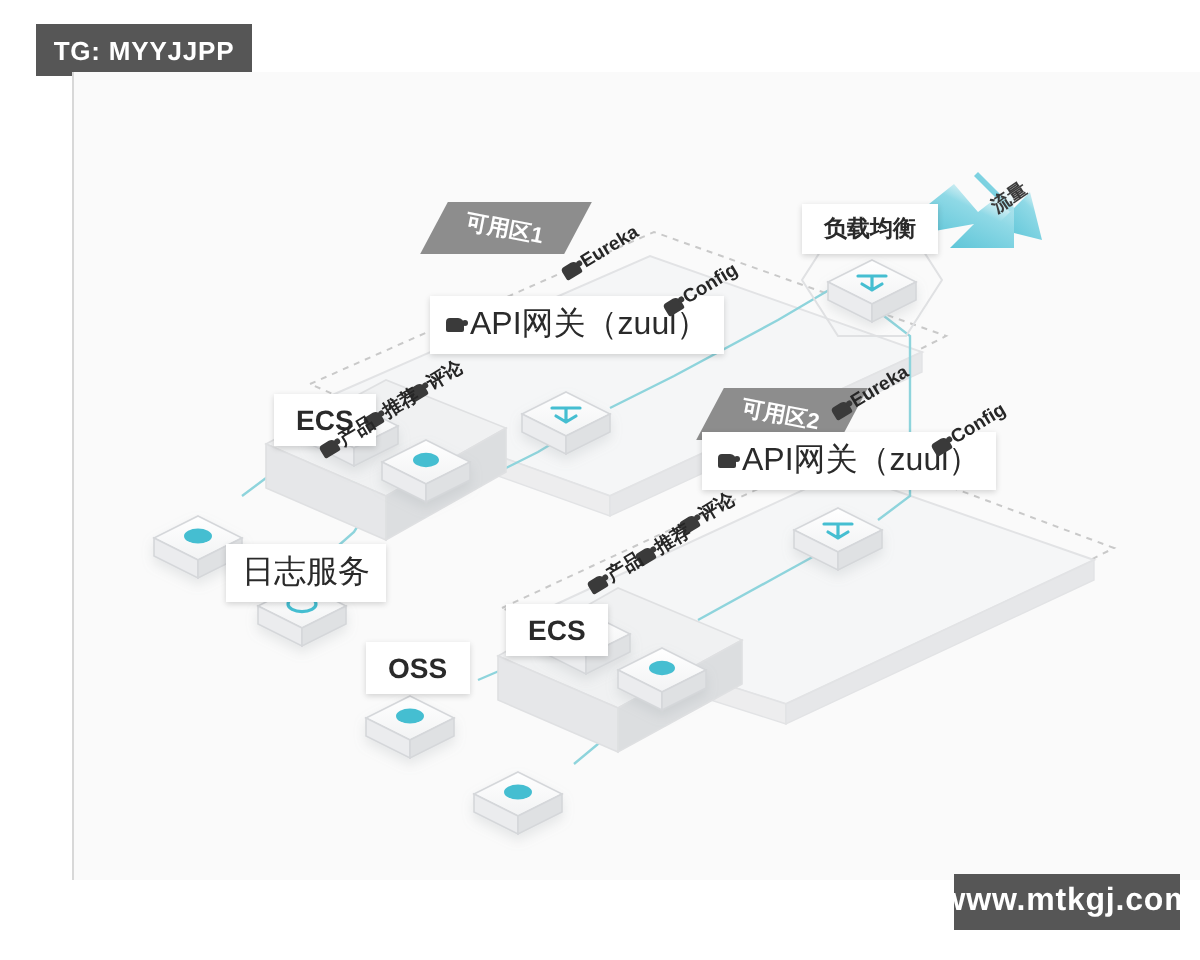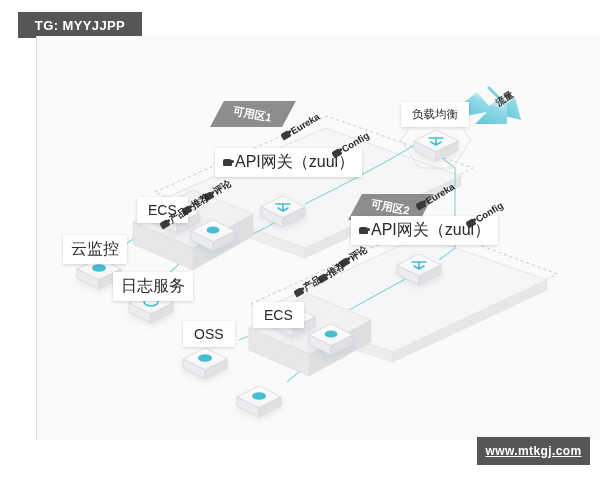--- a/index.html
+++ b/index.html
@@ -40,27 +40,26 @@
     color: #ffffff;
     font-size: 13px;
     font-weight: bold;
     letter-spacing: 0.4px;
     display: flex;
     align-items: center;
     justify-content: center;
   }
   #tg-tag {
     left: 18px; top: 12px;
-    width: 124px; height: 26px;
+    width: 108px; height: 26px;
   }
   #watermark-tag {
     left: 477px; top: 437px;
     width: 113px; height: 28px;
-    font-size: 12px;
-    text-decoration: underline;
+    font-size: 16px;
   }
 
   
   .zone-banner {
     position: absolute;
     background: #8d8d8d;
     color: #ffffff;
     font-size: 11px;
     font-weight: bold;
     display: flex;
@@ -82,21 +81,21 @@
     background: #ffffff;
     color: #2a2a2a;
     font-size: 16px;
     padding: 4px 8px;
     box-shadow: 0 1px 3px rgba(0,0,0,0.16);
     white-space: nowrap;
     display: flex;
     align-items: center;
     gap: 3px;
   }
-  .node-label.big { font-size: 14px; font-weight: normal; padding: 5px 11px; justify-content: flex-end; }
+  .node-label.big { font-size: 14px; font-weight: bold; padding: 5px 11px; justify-content: flex-end; }
 
   
   .svc-label {
     position: absolute;
     font-size: 9.5px;
     color: #262626;
     white-space: nowrap;
     transform: rotate(-31deg);
     transform-origin: left center;
     display: flex;
@@ -312,23 +311,20 @@
   </div>
 
   <div class="node-label big" style="left:100px; top:161px;">
     <span>ECS</span>
   </div>
 
   <div class="node-label big" style="left:216px; top:266px;">
     <span>ECS</span>
   </div>
 
-  <div class="node-label" style="left:26px; top:199px;">
-    <span>云监控</span>
-  </div>
 
   <div class="node-label big" style="left:146px; top:285px;">
     <span>OSS</span>
   </div>
 
   <div class="node-label" style="left:76px; top:236px;">
     <span>日志服务</span>
   </div>
 
 

